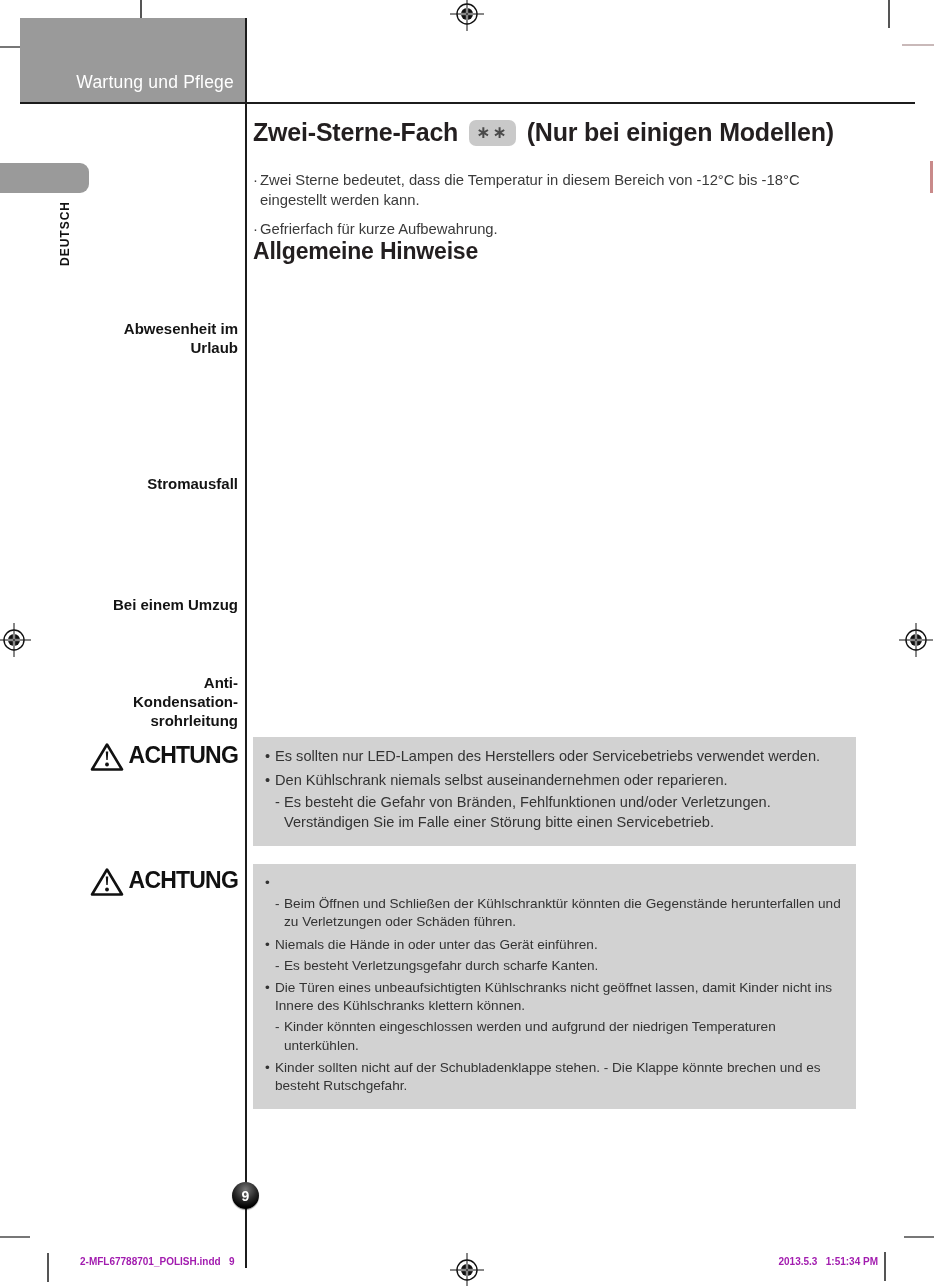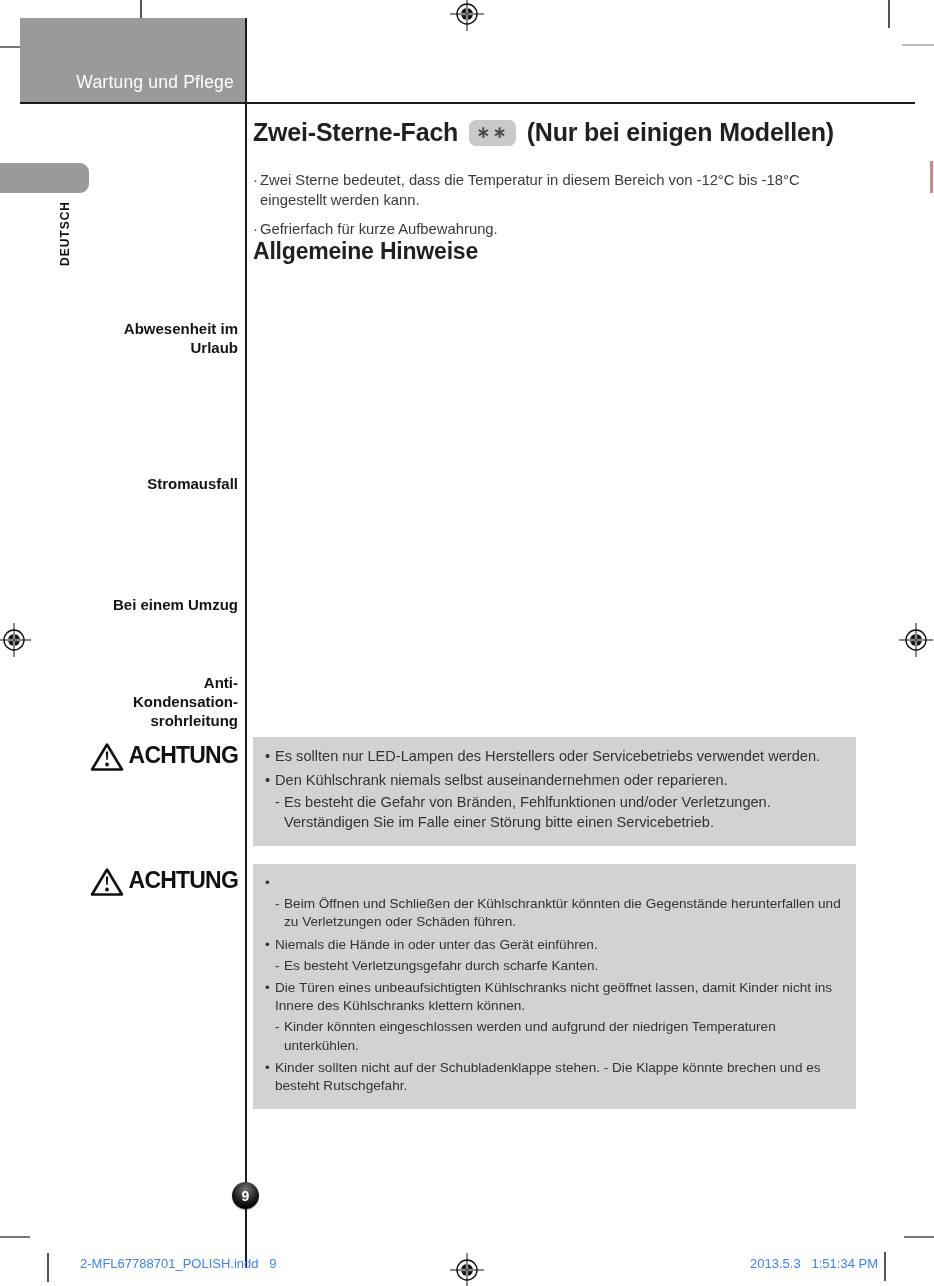--- a/index.html
+++ b/index.html
@@ -56,21 +56,21 @@
   .warn-item.indent1 .wm{width:9px;}
   #warnbox1 .warn-item{font-size:14.6px;line-height:19.5px;}
   #warnbox2 .warn-item{font-size:13.6px;line-height:18.2px;}
 
   
   .page-ball{left:232px;top:1182px;width:27px;height:27px;border-radius:50%;
     background:radial-gradient(circle at 50% 28%,#777 0%,#2a2a2a 45%,#000 75%);
     display:flex;align-items:center;justify-content:center;
     color:#fff;font-size:14px;font-weight:bold;box-shadow:0 1px 1px rgba(0,0,0,.4);}
   .foot-tick{width:1.5px;height:29px;background:#555;}
-  .foot-text{font-size:13px;color:#3b82f6;white-space:pre;}
+  .foot-text{font-size:10px;color:#a21caf;white-space:pre;font-weight:bold;}
 </style>
 </head>
 <body>
 
 <svg class="abs regmark" style="left:450px;top:-3px" viewBox="0 0 34 34">
   <circle cx="17" cy="17" r="6" fill="#111"></circle>
   <line x1="17" y1="8" x2="17" y2="26" stroke="#fff" stroke-width="2.2"></line>
   <line x1="8" y1="17" x2="26" y2="17" stroke="#fff" stroke-width="2.2"></line>
   <line x1="17" y1="0" x2="17" y2="34" stroke="#111" stroke-width="1"></line>
   <line x1="0" y1="17" x2="34" y2="17" stroke="#111" stroke-width="1"></line>

